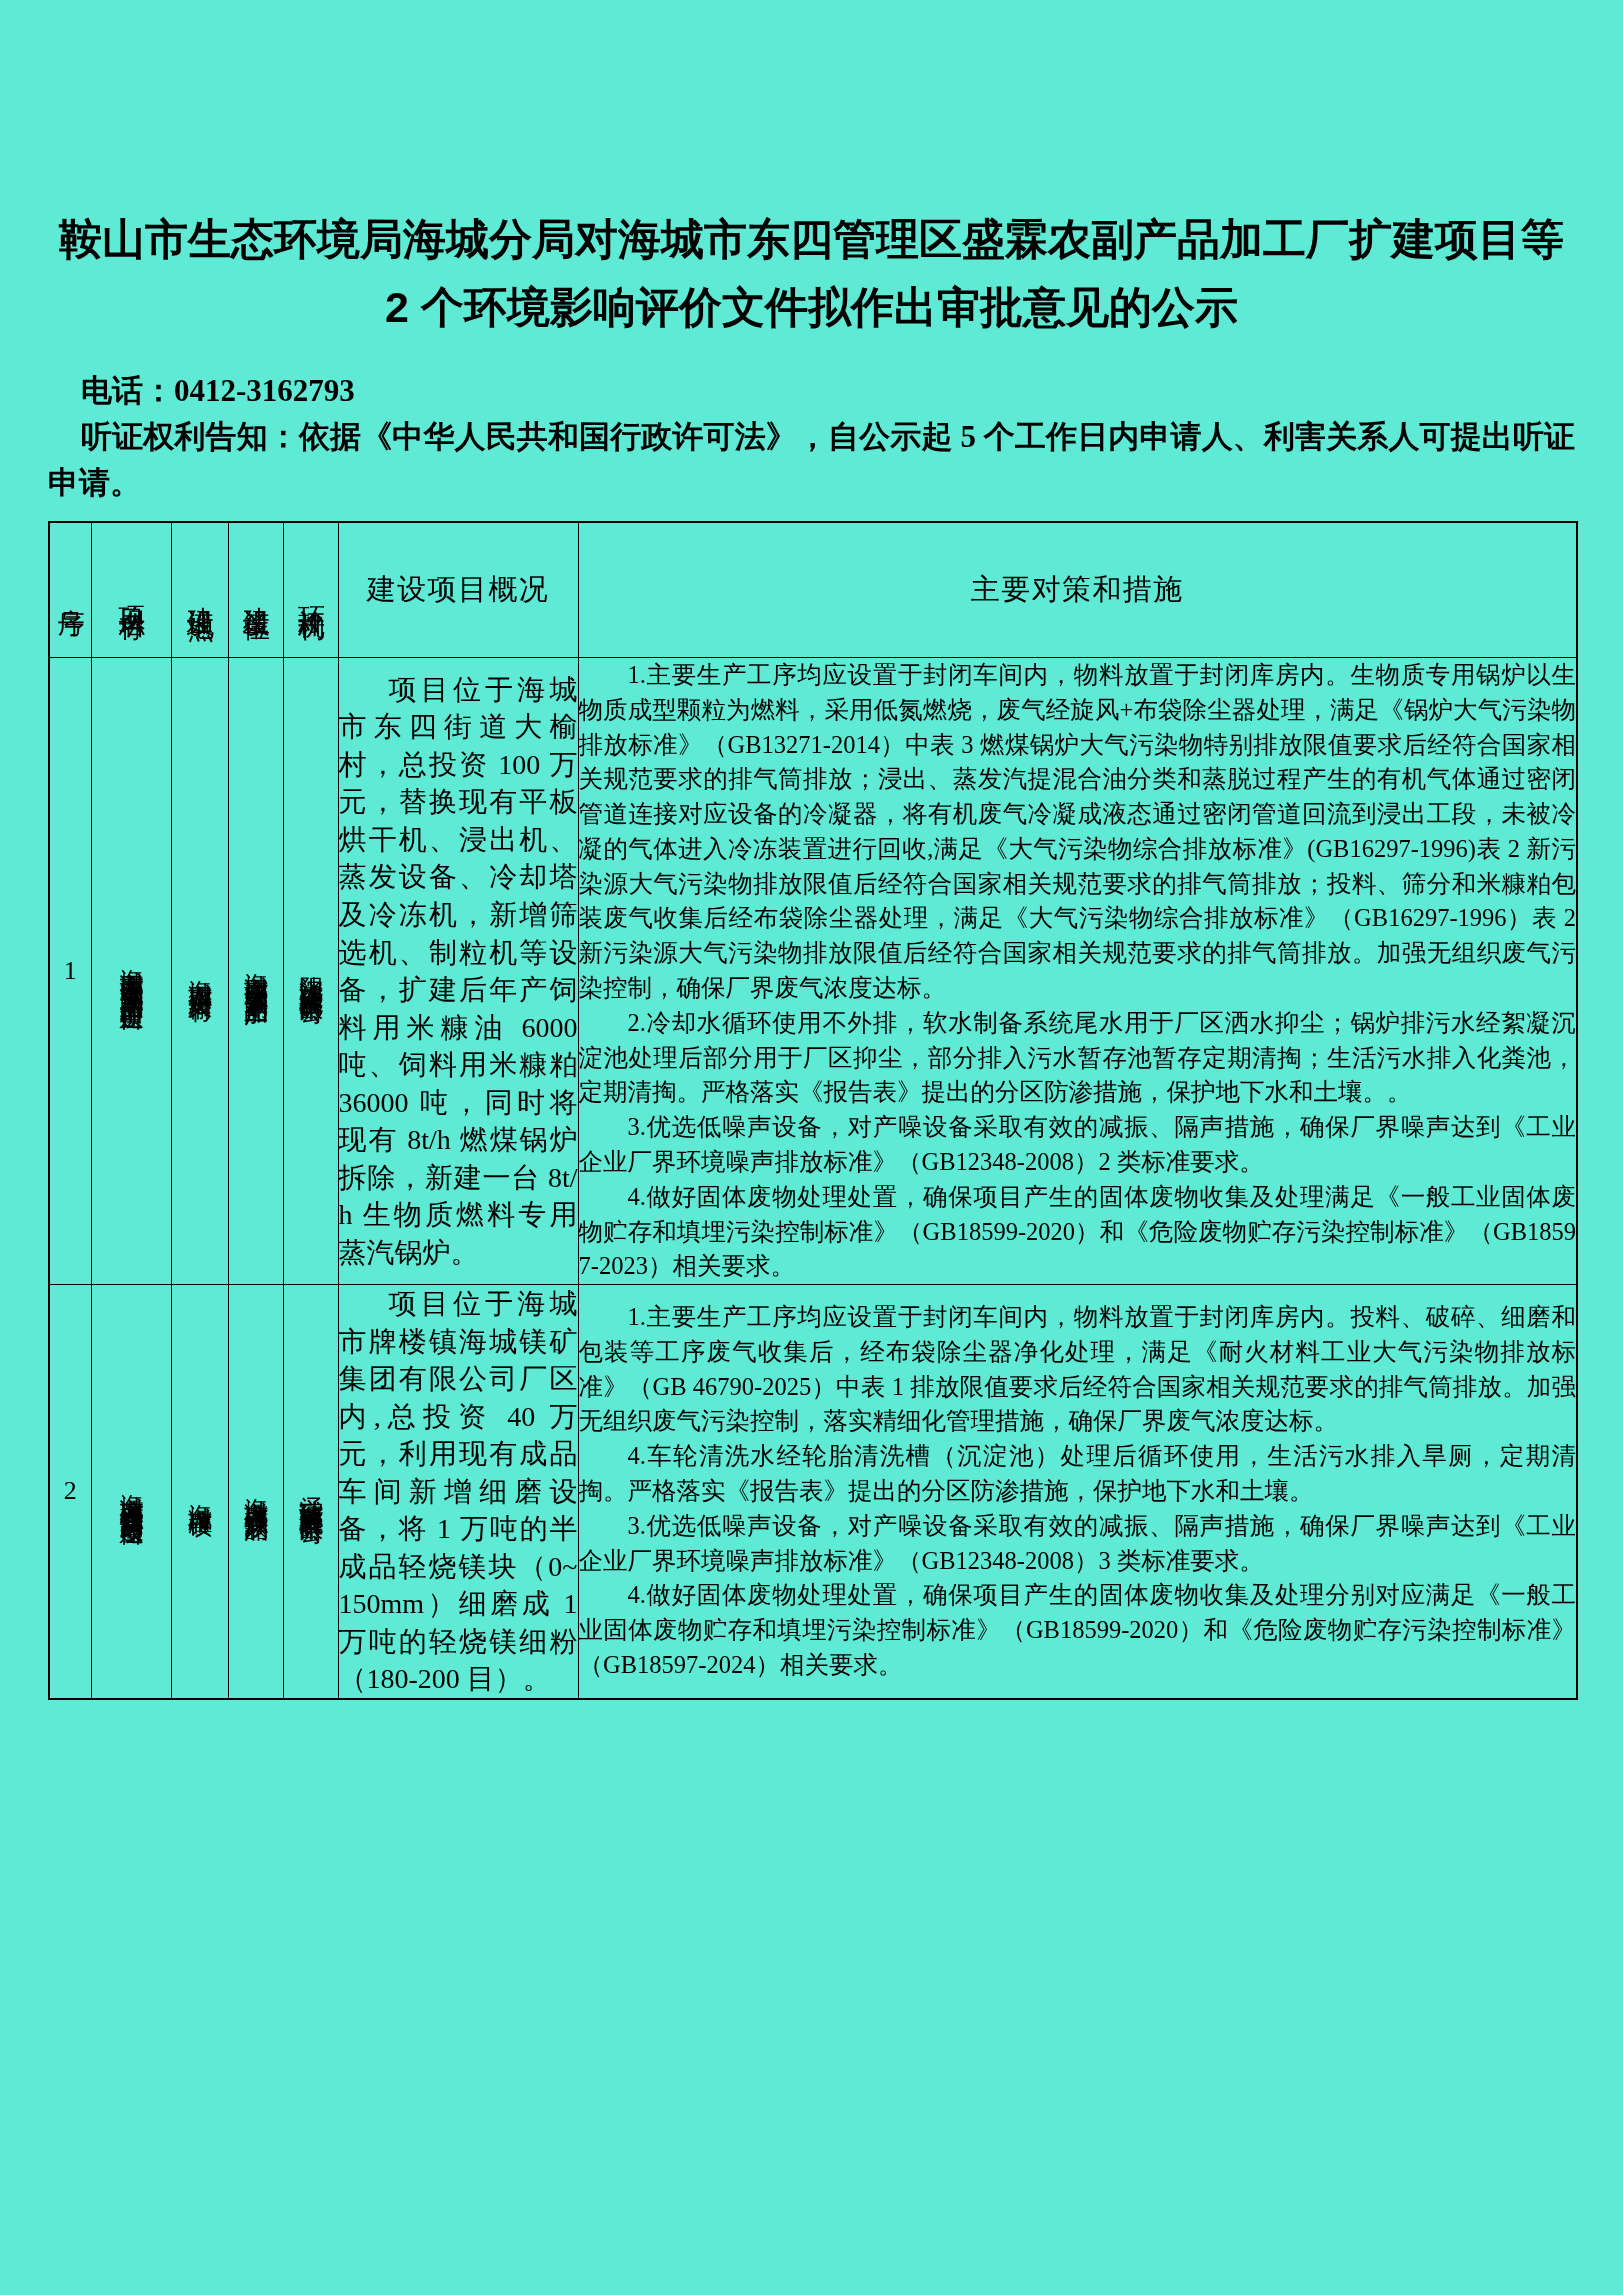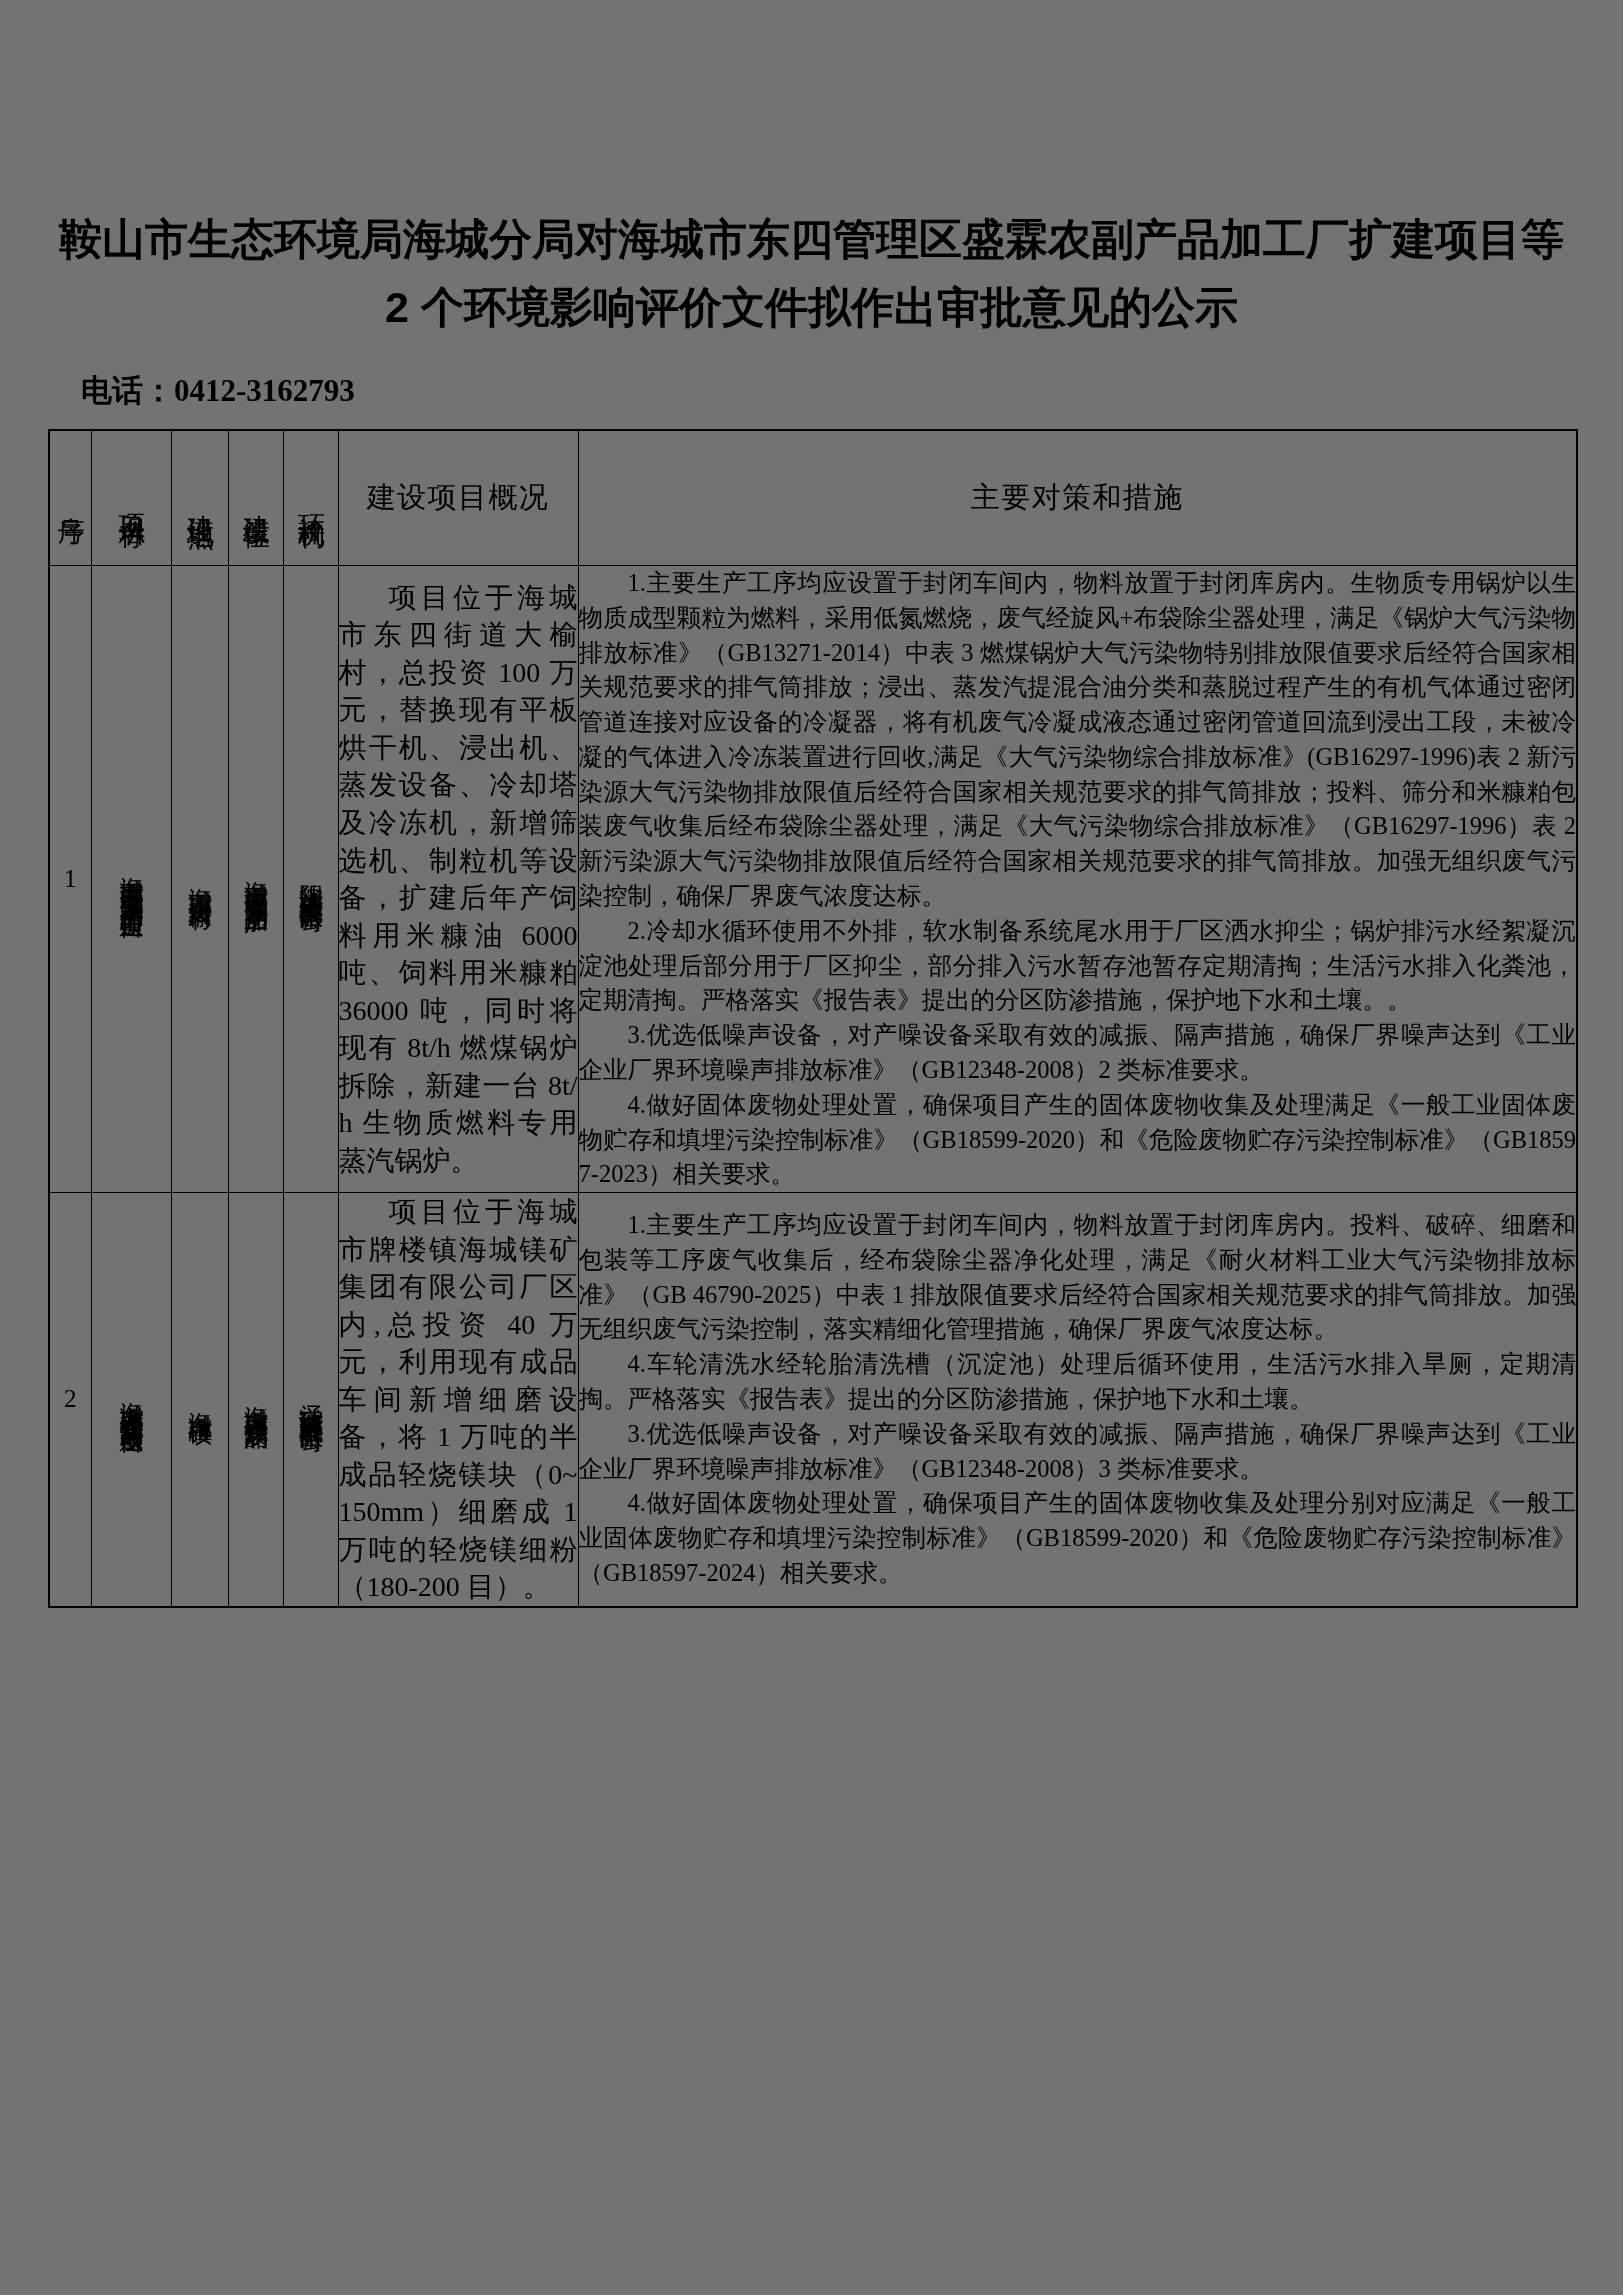--- a/index.html
+++ b/index.html
@@ -8,21 +8,21 @@
     font-family:"Liberation Serif","DejaVu Serif",serif;
     color:#000000;
     -webkit-font-smoothing:none;
   }
   .page{
     position:relative;
     width:1623px;
     min-height:2295px;
     box-sizing:border-box;
     padding:205px 48px 20px 48px;
-    background:#737373;
+    background:#5eead4;
   }
 
   
   .doc-title{
     font-family:"Liberation Sans","DejaVu Sans",sans-serif;
     font-weight:bold;
     font-size:43px;
     line-height:68px;
     text-align:center;
     letter-spacing:0px;
@@ -131,20 +131,21 @@
 </style>
 </head>
 <body>
 
 <div class="page">
 
   <h1 class="doc-title">鞍山市生态环境局海城分局对海城市东四管理区盛霖农副产品加工厂扩建项目等 2 个环境影响评价文件拟作出审批意见的公示</h1>
 
   <div class="body-block">
     <p class="para indent-half">电话：0412-3162793</p>
+    <p class="para indent-half">听证权利告知：依据《中华人民共和国行政许可法》，自公示起 5 个工作日内申请人、利害关系人可提出听证申请。</p>
   </div>
 
   <div class="tbl-wrap">
   <table class="main">
     <colgroup>
       <col class="c-no">
           <col class="c-name">
           <col class="c-loc">
           <col class="c-unit">
           <col class="c-org">

